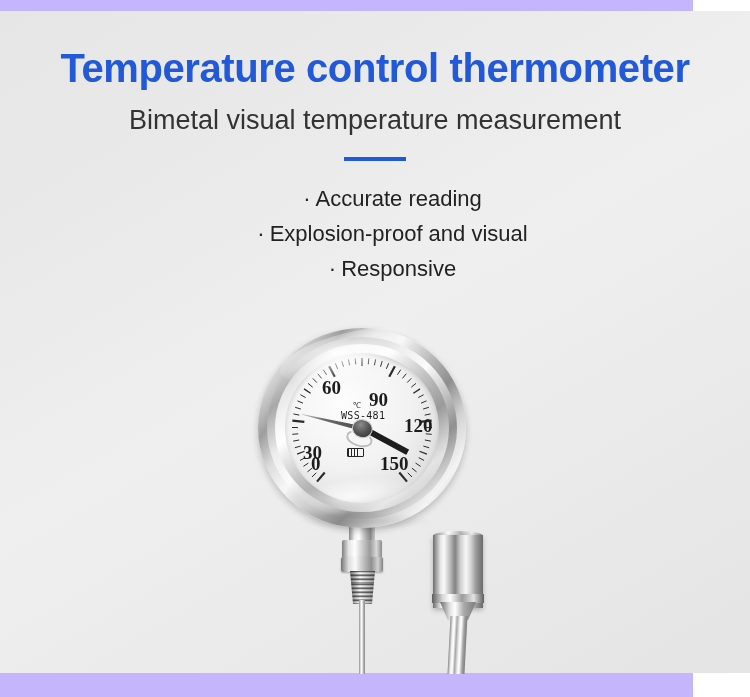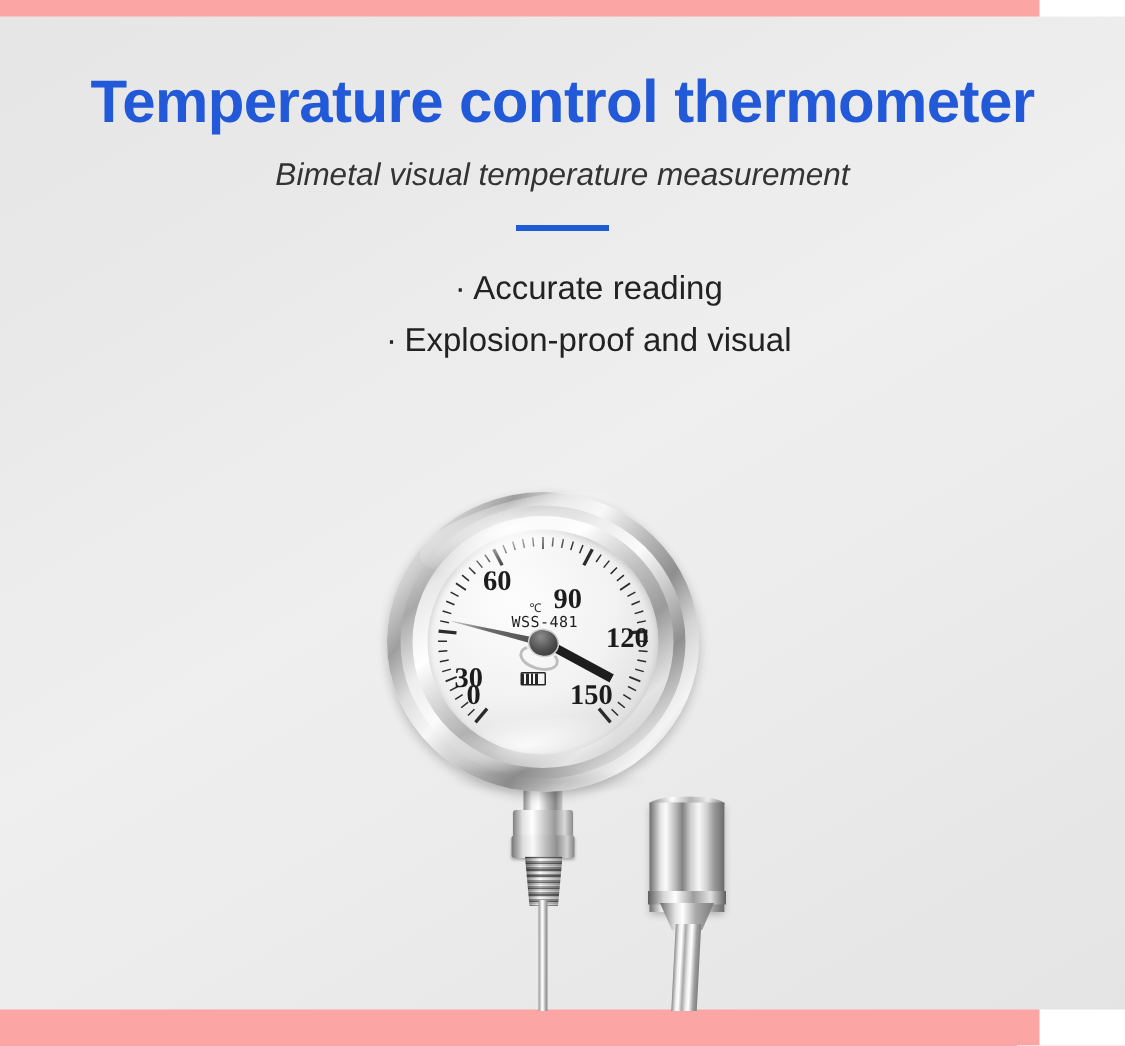--- a/index.html
+++ b/index.html
@@ -6,21 +6,21 @@
   * { margin:0; padding:0; box-sizing:border-box; }
   html,body{
     width:750px; height:697px; overflow:hidden;
     background:#ffffff;
     font-family:"Liberation Sans", sans-serif;
   }
 
   #page{
     position:relative;
     width:693px; height:697px;
-    background:#fca5a5;
+    background:#c4b5fd;
   }
 
   
   .panel{
     position:absolute;
     left:0; top:11px;
     width:750px; height:662px;
     background:linear-gradient(150deg,#e6e6e6 0%,#e9e9e9 22%,#efefef 48%,#eaeaea 72%,#e4e4e4 100%);
   }
 
@@ -35,25 +35,24 @@
     margin-top:47px;
     font-size:40px;
     font-weight:bold;
     letter-spacing:-0.4px;
     color:#2159d8;
     line-height:1.05;
     white-space:nowrap;
   }
   .subtitle{
     margin-top:16px;
-    font-size:21px;
+    font-size:27px;
     font-weight:normal;
     color:#333333;
     white-space:nowrap;
-    font-style:italic;
   }
   .divider{
     width:62px; height:4px;
     margin:21px auto 0 auto;
     background:#1f5bd4;
   }
   .features{
     margin-top:21px;
   }
   .feature{
@@ -312,20 +311,23 @@
     <div class="features">
 
       <div class="feature">
         <span class="dot">·</span><span>Accurate reading</span>
       </div>
 
       <div class="feature">
         <span class="dot">·</span><span>Explosion-proof and visual</span>
       </div>
 
+      <div class="feature">
+        <span class="dot">·</span><span>Responsive</span>
+      </div>
 
     </div>
   </div>
 
   <div class="product">
 
     <div class="shadow"></div>
 
     <div class="well-top"></div>
     <div class="well-body"></div>

